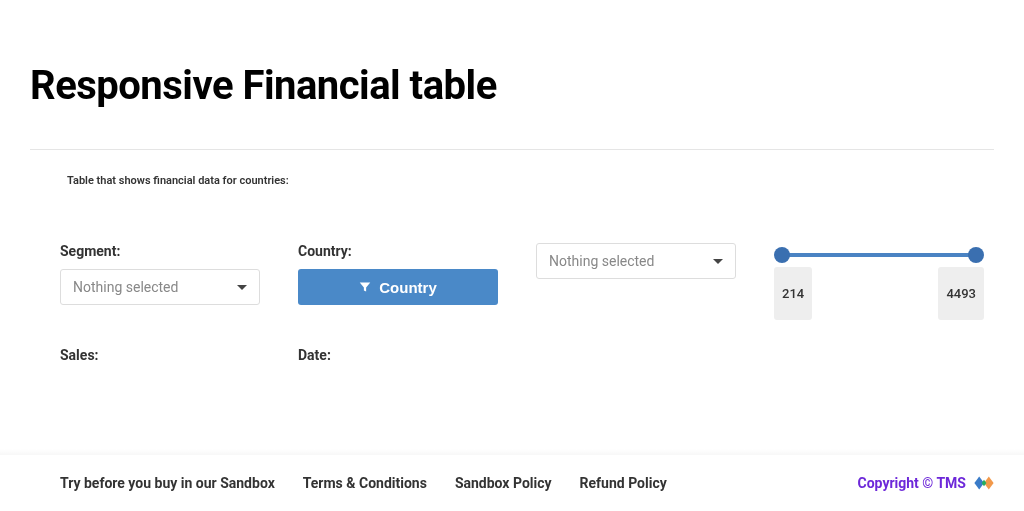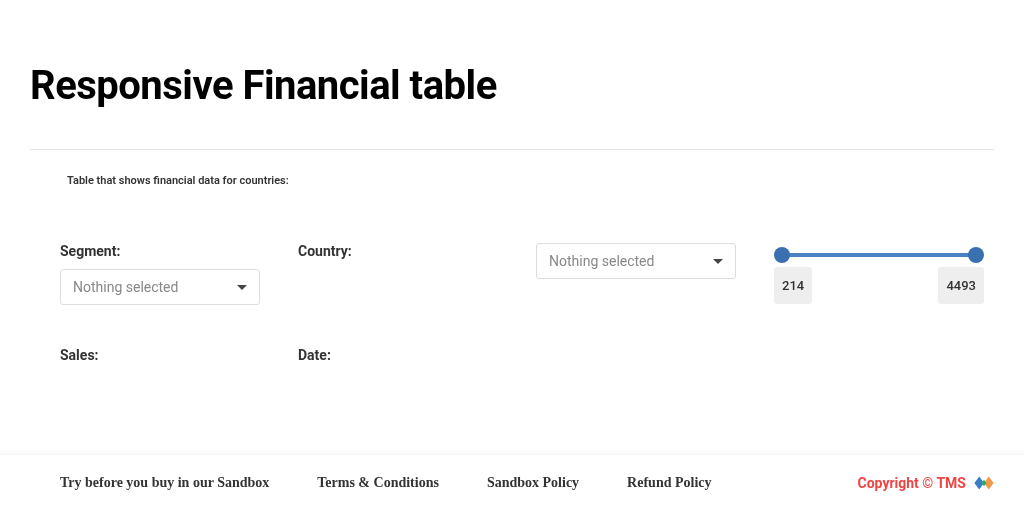--- a/index.html
+++ b/index.html
@@ -17,29 +17,29 @@
   .select { height: 36px; border: 1px solid #ddd; border-radius: 3px; background: #fff; display: flex; align-items: center; justify-content: space-between; padding: 0 12px; font-size: 14px; color: #888; cursor: pointer; }
   .select .caret { width: 0; height: 0; border-left: 5px solid transparent; border-right: 5px solid transparent; border-top: 5px solid #444; }
   .country-btn { height: 36px; border-radius: 3px; background: #4a89c8; color: #fff; border: none; display: flex; align-items: center; justify-content: center; gap: 8px; font-size: 15px; font-weight: 600; cursor: pointer; }
   .filter-icon { width: 12px; height: 12px; }
   .slider-wrap { position: relative; height: 54px; padding-top: 4px; }
   .slider-track { position: absolute; top: 10px; left: 8px; right: 8px; height: 4px; background: #4a83c3; border-radius: 2px; }
   .slider-handle { position: absolute; top: 4px; width: 16px; height: 16px; background: #3a6fb0; border-radius: 50%; }
   .slider-handle.left { left: 0; }
   .slider-handle.right { right: 0; }
   .slider-values { position: absolute; top: 24px; left: 0; right: 0; display: flex; justify-content: space-between; }
-  .slider-val { background: #eee; border-radius: 3px; padding: 11px 8px; font-size: 13px; color: #333; font-weight: 500; }
+  .slider-val { background: #eee; border-radius: 3px; padding: 19px 8px; font-size: 13px; color: #333; font-weight: 500; }
   .filters-row2 { display: flex; gap: 30px; margin-left: 22px; margin-top: 42px; }
   .filters-row2 .field { flex: 0 0 200px; }
   .footer { position: absolute; left: 0; right: 0; bottom: 0; height: 56px; background: #fff; display: flex; align-items: center; justify-content: space-between; padding: 0 30px 0 60px; }
   .footer::before { content: ""; position: absolute; top: -6px; left: 0; right: 0; height: 6px; background: linear-gradient(to bottom, rgba(0,0,0,0) 0%, rgba(0,0,0,0.03) 100%); pointer-events: none; }
-  .footer-links { display: flex; gap: 48px; font-family: Liberation Serif, serif; }
+  .footer-links { display: flex; gap: 28px; }
   .footer-link { color: #333; font-size: 14px; font-weight: 700; text-decoration: none; cursor: pointer; }
   .copyright-wrap { display: flex; align-items: center; gap: 8px; }
-  .copyright { color: #ef4444; font-size: 14px; font-weight: 700; }
+  .copyright { color: #6d28d9; font-size: 14px; font-weight: 700; }
   .tms-logo { width: 20px; height: 16px; }
 </style>
 </head>
 <body>
 
 <div class="page">
   <h1 class="page-title">Responsive Financial table</h1>
   <hr class="hr">
   <p class="desc">Table that shows financial data for countries:</p>
 
@@ -48,20 +48,26 @@
     <div class="field field-segment">
       <label class="field-label">Segment:</label>
       <div class="select">
         <span>Nothing selected</span>
         <span class="caret"></span>
       </div>
     </div>
 
     <div class="field field-country">
       <label class="field-label">Country:</label>
+      <button class="country-btn">
+        <svg class="filter-icon" viewBox="0 0 16 16" fill="#fff">
+            <path d="M1 2h14l-5.5 6.5V14l-3-1.5V8.5L1 2z"></path>
+          </svg>
+        <span>Country</span>
+      </button>
     </div>
 
     <div class="field field-product">
       <div class="select">
         <span>Nothing selected</span>
         <span class="caret"></span>
       </div>
     </div>
 
     <div class="field field-units">

